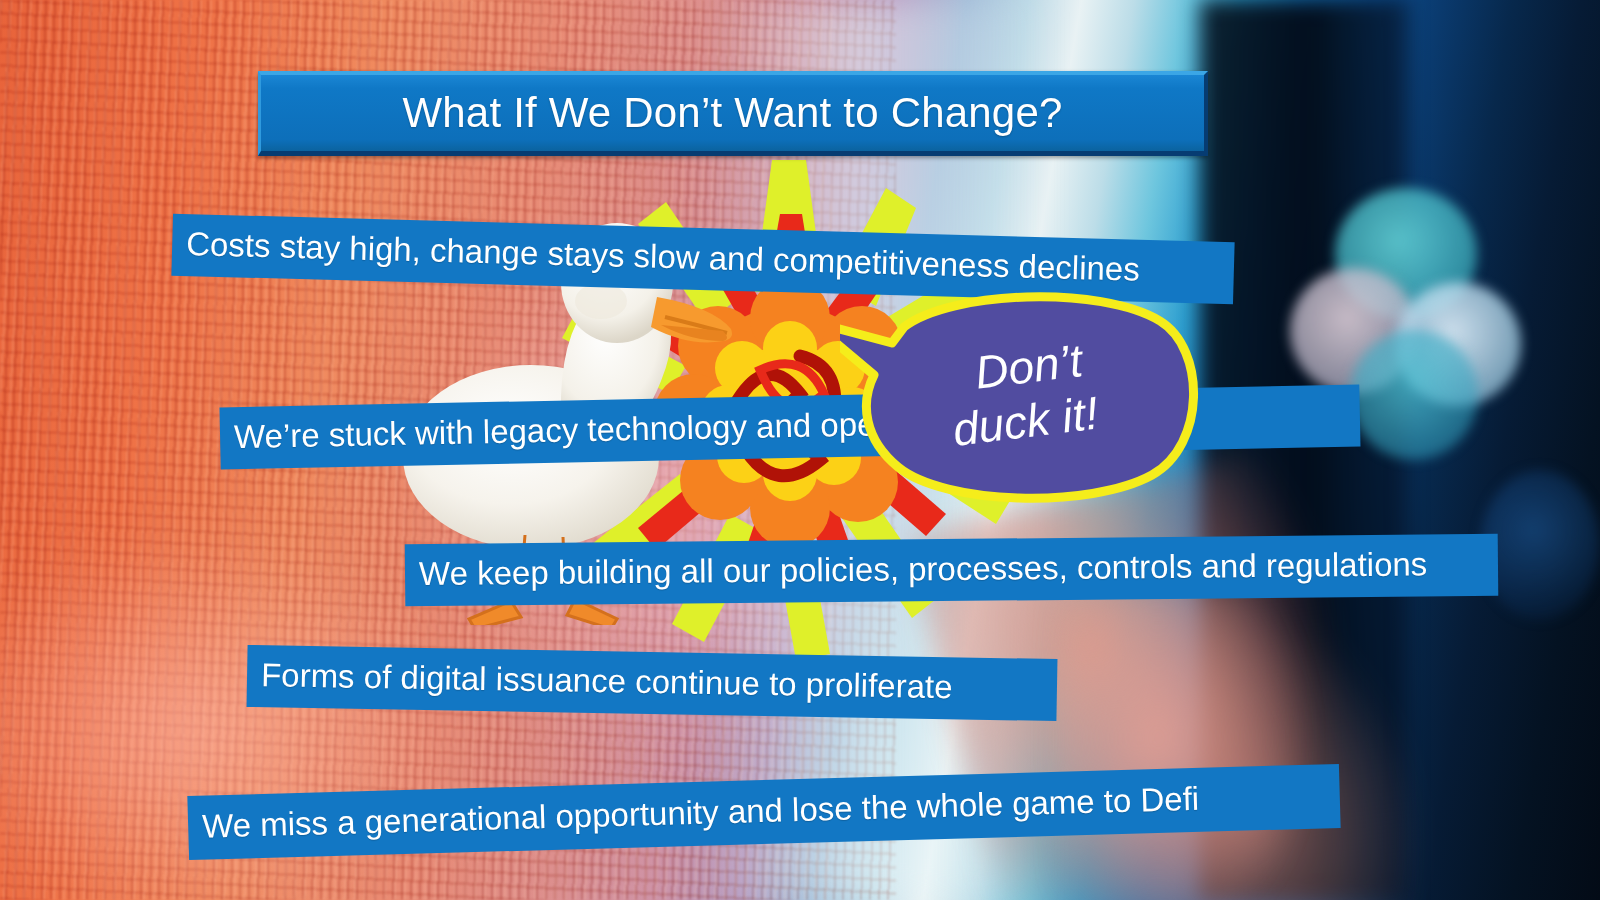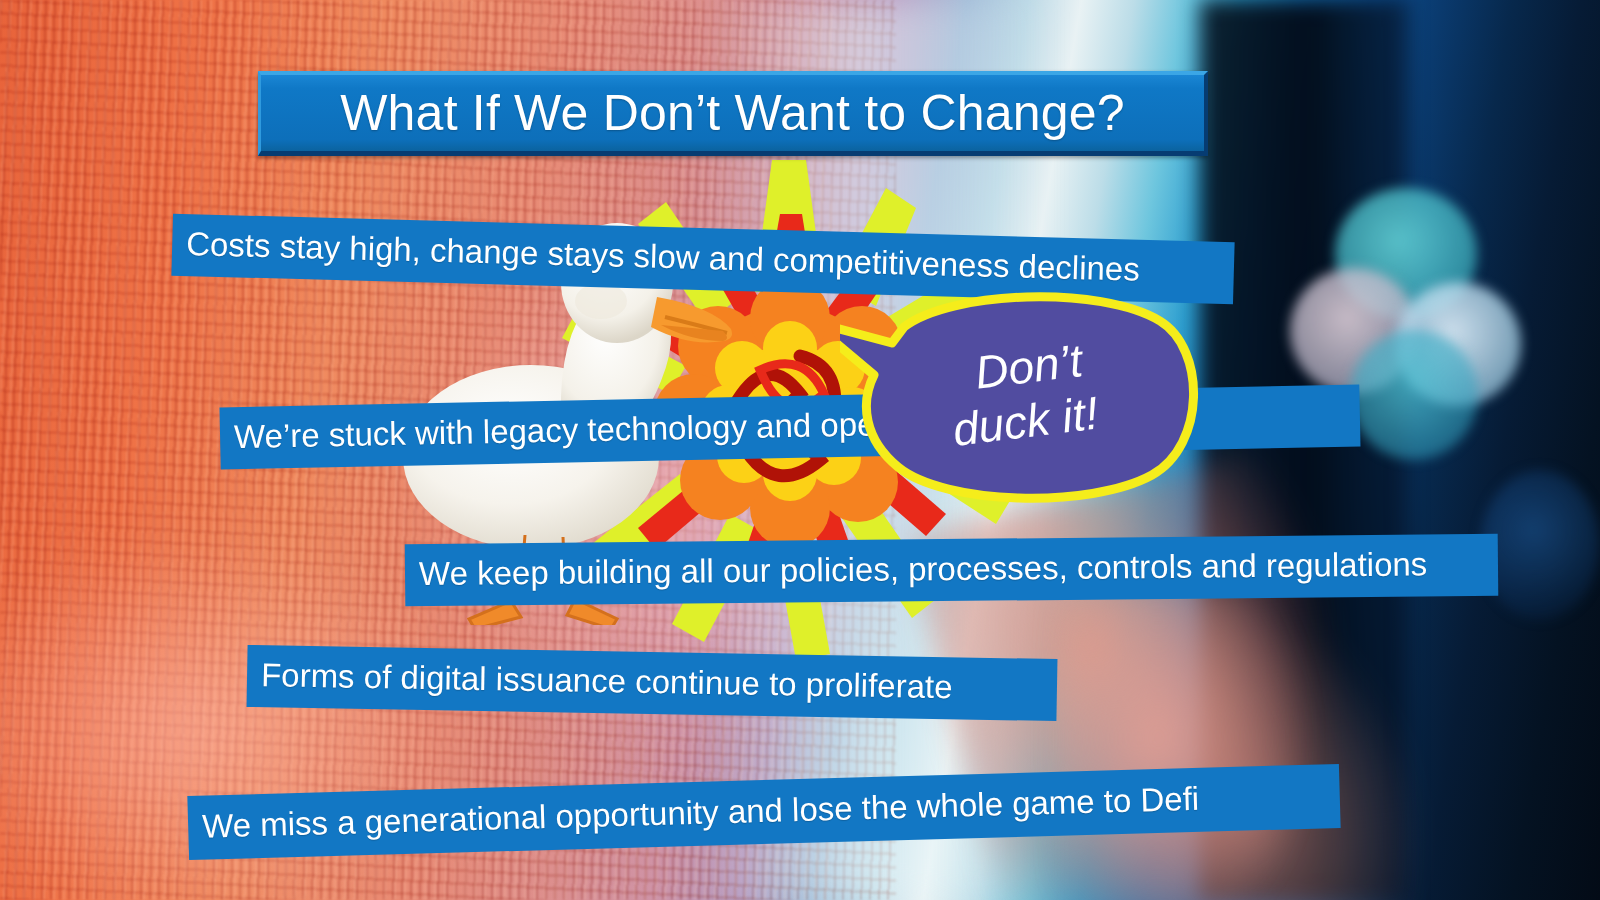--- a/index.html
+++ b/index.html
@@ -95,21 +95,21 @@
     position:absolute; left:258px; top:71px; width:950px; height:85px;
     background:linear-gradient(180deg,#1a86d4 0%, #0f78c6 18%, #0d6fba 85%, #0b639f 100%);
     border-top:4px solid #3ba6e6;
     border-left:3px solid #2f9ade;
     border-right:4px solid #063c72;
     border-bottom:5px solid #063c72;
     box-shadow:0 2px 4px rgba(0,0,0,.35);
     display:flex; align-items:center; justify-content:center;
   }
   #title-banner .title-text{
-    color:#fff; font-size:50px; font-weight:400; letter-spacing:.2px;
+    color:#fff; font-size:42px; font-weight:400; letter-spacing:.2px;
     white-space:nowrap; text-shadow:0 1px 2px rgba(0,0,0,.25);
   }
 
   
   .bullet{
     position:absolute;
     background:#1277c4;
     color:#fff;
     display:flex; align-items:center;
     white-space:nowrap;

